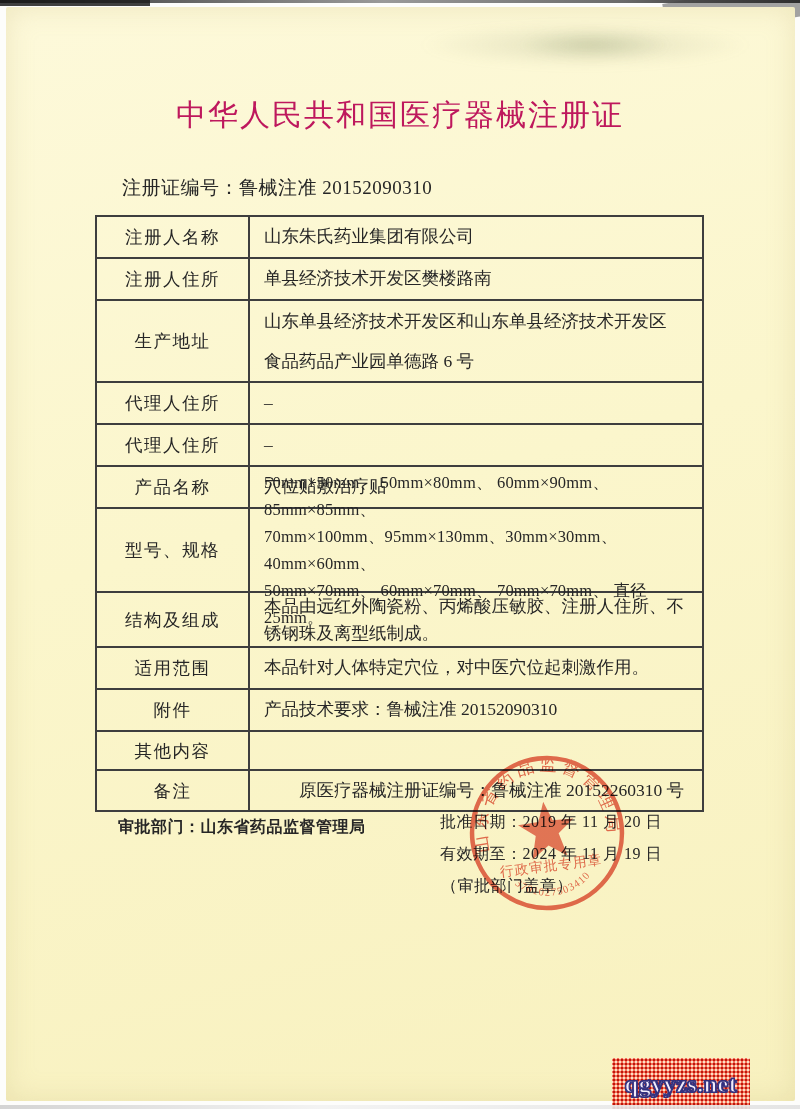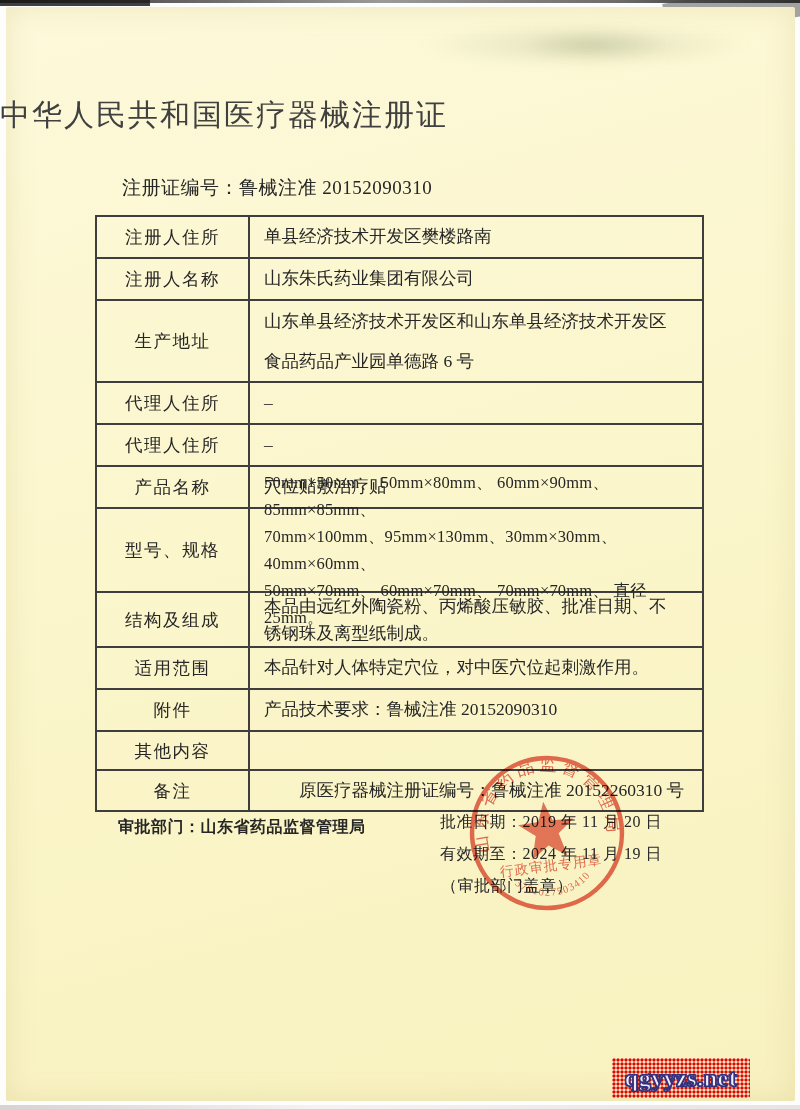--- a/index.html
+++ b/index.html
@@ -20,22 +20,22 @@
   .paper{
     position:absolute;left:6px;top:7px;right:5px;bottom:8px;border-radius:2px;
     background:linear-gradient(165deg,#fdf9da 0%,#fbf6cc 45%,#f8f1bf 100%);
     box-shadow:inset 0 0 28px rgba(190,175,110,.25);
   }
   .bleed{position:absolute;filter:blur(4px);border-radius:50%;
     background:radial-gradient(closest-side,rgba(135,145,105,.22),rgba(135,145,105,0));}
   .bleed.a{left:420px;top:22px;width:330px;height:46px;}
   .bleed.b{left:520px;top:30px;width:150px;height:30px;}
 
-  .title{position:absolute;left:0;right:0;top:95px;margin:0;
-    font-size:30px;font-weight:400;letter-spacing:2px;color:#404040;}
+  .title{position:absolute;left:0;right:0;top:95px;margin:0;text-align:center;
+    font-size:30px;font-weight:400;letter-spacing:2px;color:#be185d;}
   .regline{position:absolute;left:122px;top:175px;font-size:19px;letter-spacing:.5px;}
 
   .cert-table{position:absolute;left:95px;top:215px;width:609px;
     border:2px solid #3e3e3e;box-sizing:border-box;background:transparent;}
   .trow{display:flex;align-items:stretch;border-bottom:2px solid #3e3e3e;box-sizing:border-box;}
   .trow:last-child{border-bottom:none;gap:25px;}
   .cell-label{width:153px;flex:none;border-right:2px solid #3e3e3e;box-sizing:border-box;
     display:flex;align-items:center;justify-content:center;
     font-size:17.5px;letter-spacing:1.5px;text-align:center;}
   .cell-value{flex:1;display:flex;align-items:center;padding:4px 10px 4px 14px;
@@ -50,21 +50,21 @@
   .ft{position:absolute;font-size:16px;letter-spacing:.5px;}
   .ft-dept{left:118px;top:817px;font-weight:bold;}
   .ft-date{left:440px;top:812px;}
   .ft-valid{left:440px;top:844px;}
   .ft-sealnote{left:441px;top:876px;}
 
   .stamp{position:absolute;left:466px;top:752px;width:162px;height:162px;
     opacity:.8;mix-blend-mode:multiply;transform:rotate(-7deg);}
   .stamp svg{width:100%;height:100%;}
 
-  .watermark{position:absolute;left:612px;top:1058px;width:138px;height:40px;
+  .watermark{position:absolute;left:612px;top:1058px;width:138px;height:52px;
     display:flex;align-items:center;justify-content:center;
     background-color:#ef4b37;
     background-image:radial-gradient(rgba(185,20,8,.95) .9px,rgba(255,120,95,.35) 1.5px,rgba(250,243,215,.9) 2px);
     background-size:4px 4px;border-radius:2px;
     font-weight:700;font-size:24px;color:#f2edfb;letter-spacing:.5px;
     -webkit-text-stroke:1.2px #33317e;
     text-shadow:1px 1px 0 #33317e,-1px 1px 0 #33317e,1px -1px 0 #33317e,-1px -1px 0 #33317e;}
 </style>
 </head>
 <body>
@@ -77,26 +77,26 @@
   <div class="paper"></div>
   <div class="bleed a"></div>
   <div class="bleed b"></div>
 
   <h1 class="title">中华人民共和国医疗器械注册证</h1>
 
   <div class="regline"><span>注册证编号：</span><span>鲁械注准 20152090310</span></div>
 
   <div class="cert-table">
     <div class="trow h-s">
+      <div class="cell-label">注册人名称</div>
+      <div class="cell-value">山东朱氏药业集团有限公司</div>
+    </div>
+    <div class="trow h-s">
       <div class="cell-label">注册人住所</div>
       <div class="cell-value">单县经济技术开发区樊楼路南</div>
-    </div>
-    <div class="trow h-s">
-      <div class="cell-label">注册人名称</div>
-      <div class="cell-value">山东朱氏药业集团有限公司</div>
     </div>
     <div class="trow h-addr r-addr">
       <div class="cell-label">生产地址</div>
       <div class="cell-value">山东单县经济技术开发区和山东单县经济技术开发区
 食品药品产业园单德路 6 号</div>
     </div>
     <div class="trow h-s">
       <div class="cell-label">代理人住所</div>
       <div class="cell-value">–</div>
     </div>
@@ -109,21 +109,21 @@
       <div class="cell-value">穴位贴敷治疗贴</div>
     </div>
     <div class="trow h-spec r-spec">
       <div class="cell-label">型号、规格</div>
       <div class="cell-value">50mm×50mm、 50mm×80mm、 60mm×90mm、 85mm×85mm、
 70mm×100mm、95mm×130mm、30mm×30mm、40mm×60mm、
 50mm×70mm、 60mm×70mm、 70mm×70mm、 直径 25mm。</div>
     </div>
     <div class="trow h-comp r-comp">
       <div class="cell-label">结构及组成</div>
-      <div class="cell-value">本品由远红外陶瓷粉、丙烯酸压敏胶、批准日期、不
+      <div class="cell-value">本品由远红外陶瓷粉、丙烯酸压敏胶、注册人住所、不
 锈钢珠及离型纸制成。</div>
     </div>
     <div class="trow h-s">
       <div class="cell-label">适用范围</div>
       <div class="cell-value">本品针对人体特定穴位，对中医穴位起刺激作用。</div>
     </div>
     <div class="trow h-s">
       <div class="cell-label">附件</div>
       <div class="cell-value">产品技术要求：鲁械注准 20152090310</div>
     </div>

